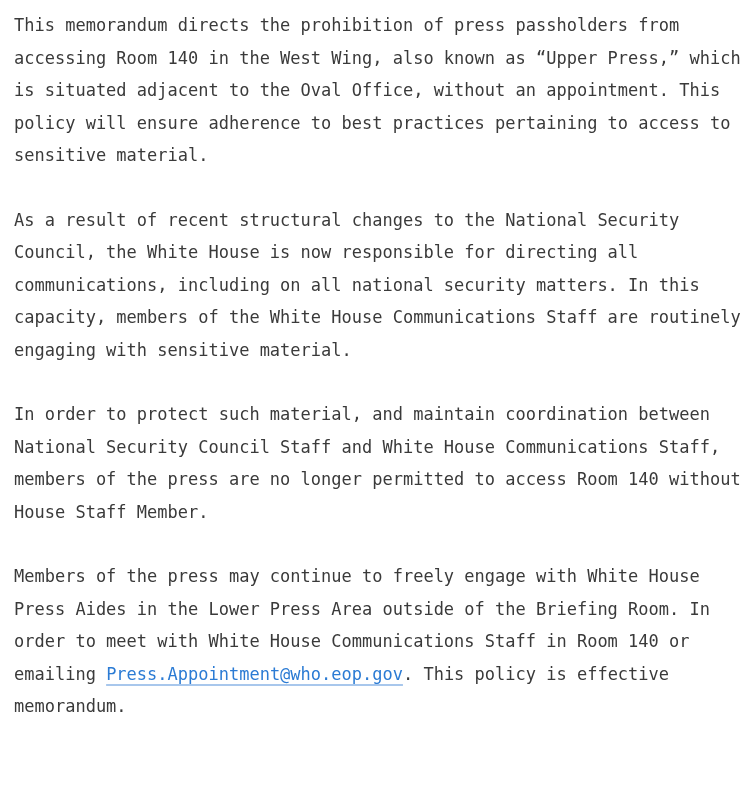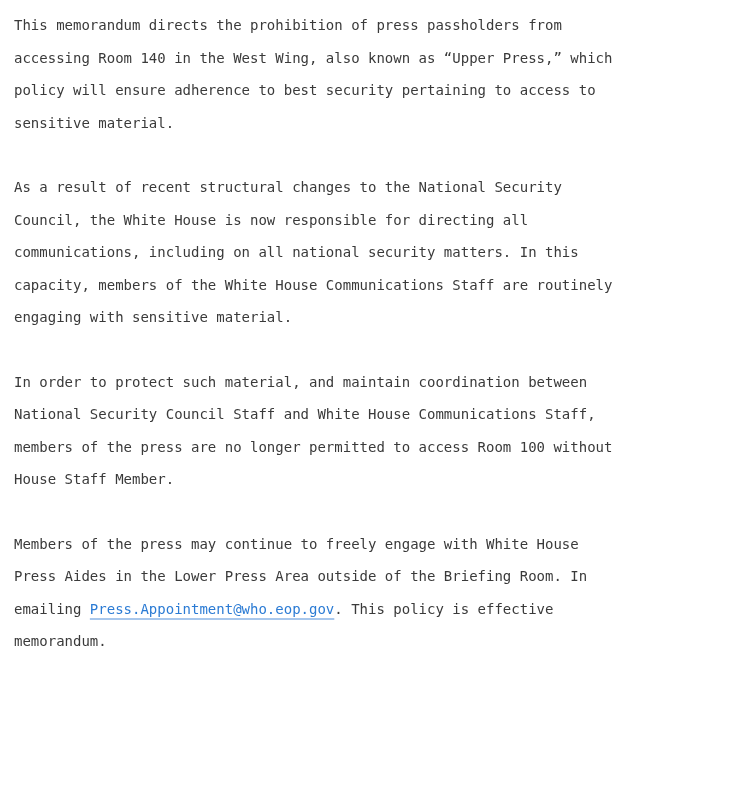--- a/index.html
+++ b/index.html
@@ -11,21 +11,21 @@
   * { margin: 0; padding: 0; box-sizing: border-box; }
   html, body {
     width: 744px;
     height: 798px;
     background: var(--bg);
     overflow: hidden;
   }
   .memo {
     padding: 9px 10px 0 14px;
     font-family: "DejaVu Sans Mono", "Liberation Mono", monospace;
-    font-size: 14px;
+    font-size: 17px;
     line-height: 32.5px;
     color: var(--text);
     font-weight: 500;
   }
   .para { margin: 0 0 32px 0; }
   .para:last-child { margin-bottom: 0; }
   .line {
     display: block;
     white-space: pre;
   }
@@ -40,39 +40,41 @@
   }
 </style>
 </head>
 <body>
 
 <main class="memo">
 
   <p class="para">
     <span class="line">This memorandum directs the prohibition of press passholders from</span>
     <span class="line">accessing Room 140 in the West Wing, also known as “Upper Press,” which</span>
-    <span class="line">policy will ensure adherence to best security pertaining to access to</span>
+    <span class="line">is situated adjacent to the Oval Office, without an appointment. This</span>
+    <span class="line">policy will ensure adherence to best practices pertaining to access to</span>
     <span class="line">sensitive material.</span>
   </p>
 
   <p class="para">
     <span class="line">As a result of recent structural changes to the National Security</span>
     <span class="line">Council, the White House is now responsible for directing all</span>
     <span class="line">communications, including on all national security matters. In this</span>
     <span class="line">capacity, members of the White House Communications Staff are routinely</span>
     <span class="line">engaging with sensitive material.</span>
   </p>
 
   <p class="para">
     <span class="line">In order to protect such material, and maintain coordination between</span>
     <span class="line">National Security Council Staff and White House Communications Staff,</span>
-    <span class="line">members of the press are no longer permitted to access Room 100 without</span>
+    <span class="line">members of the press are no longer permitted to access Room 140 without</span>
     <span class="line">House Staff Member.</span>
   </p>
 
   <p class="para">
     <span class="line">Members of the press may continue to freely engage with White House</span>
     <span class="line">Press Aides in the Lower Press Area outside of the Briefing Room. In</span>
+    <span class="line">order to meet with White House Communications Staff in Room 140 or</span>
     <span class="line"><span>emailing </span><a href="#" class="email-link">Press.Appointment@who.eop.gov</a><span>. This policy is effective</span></span>
     <span class="line">memorandum.</span>
   </p>
 
 </main>
 
 </body></html>

